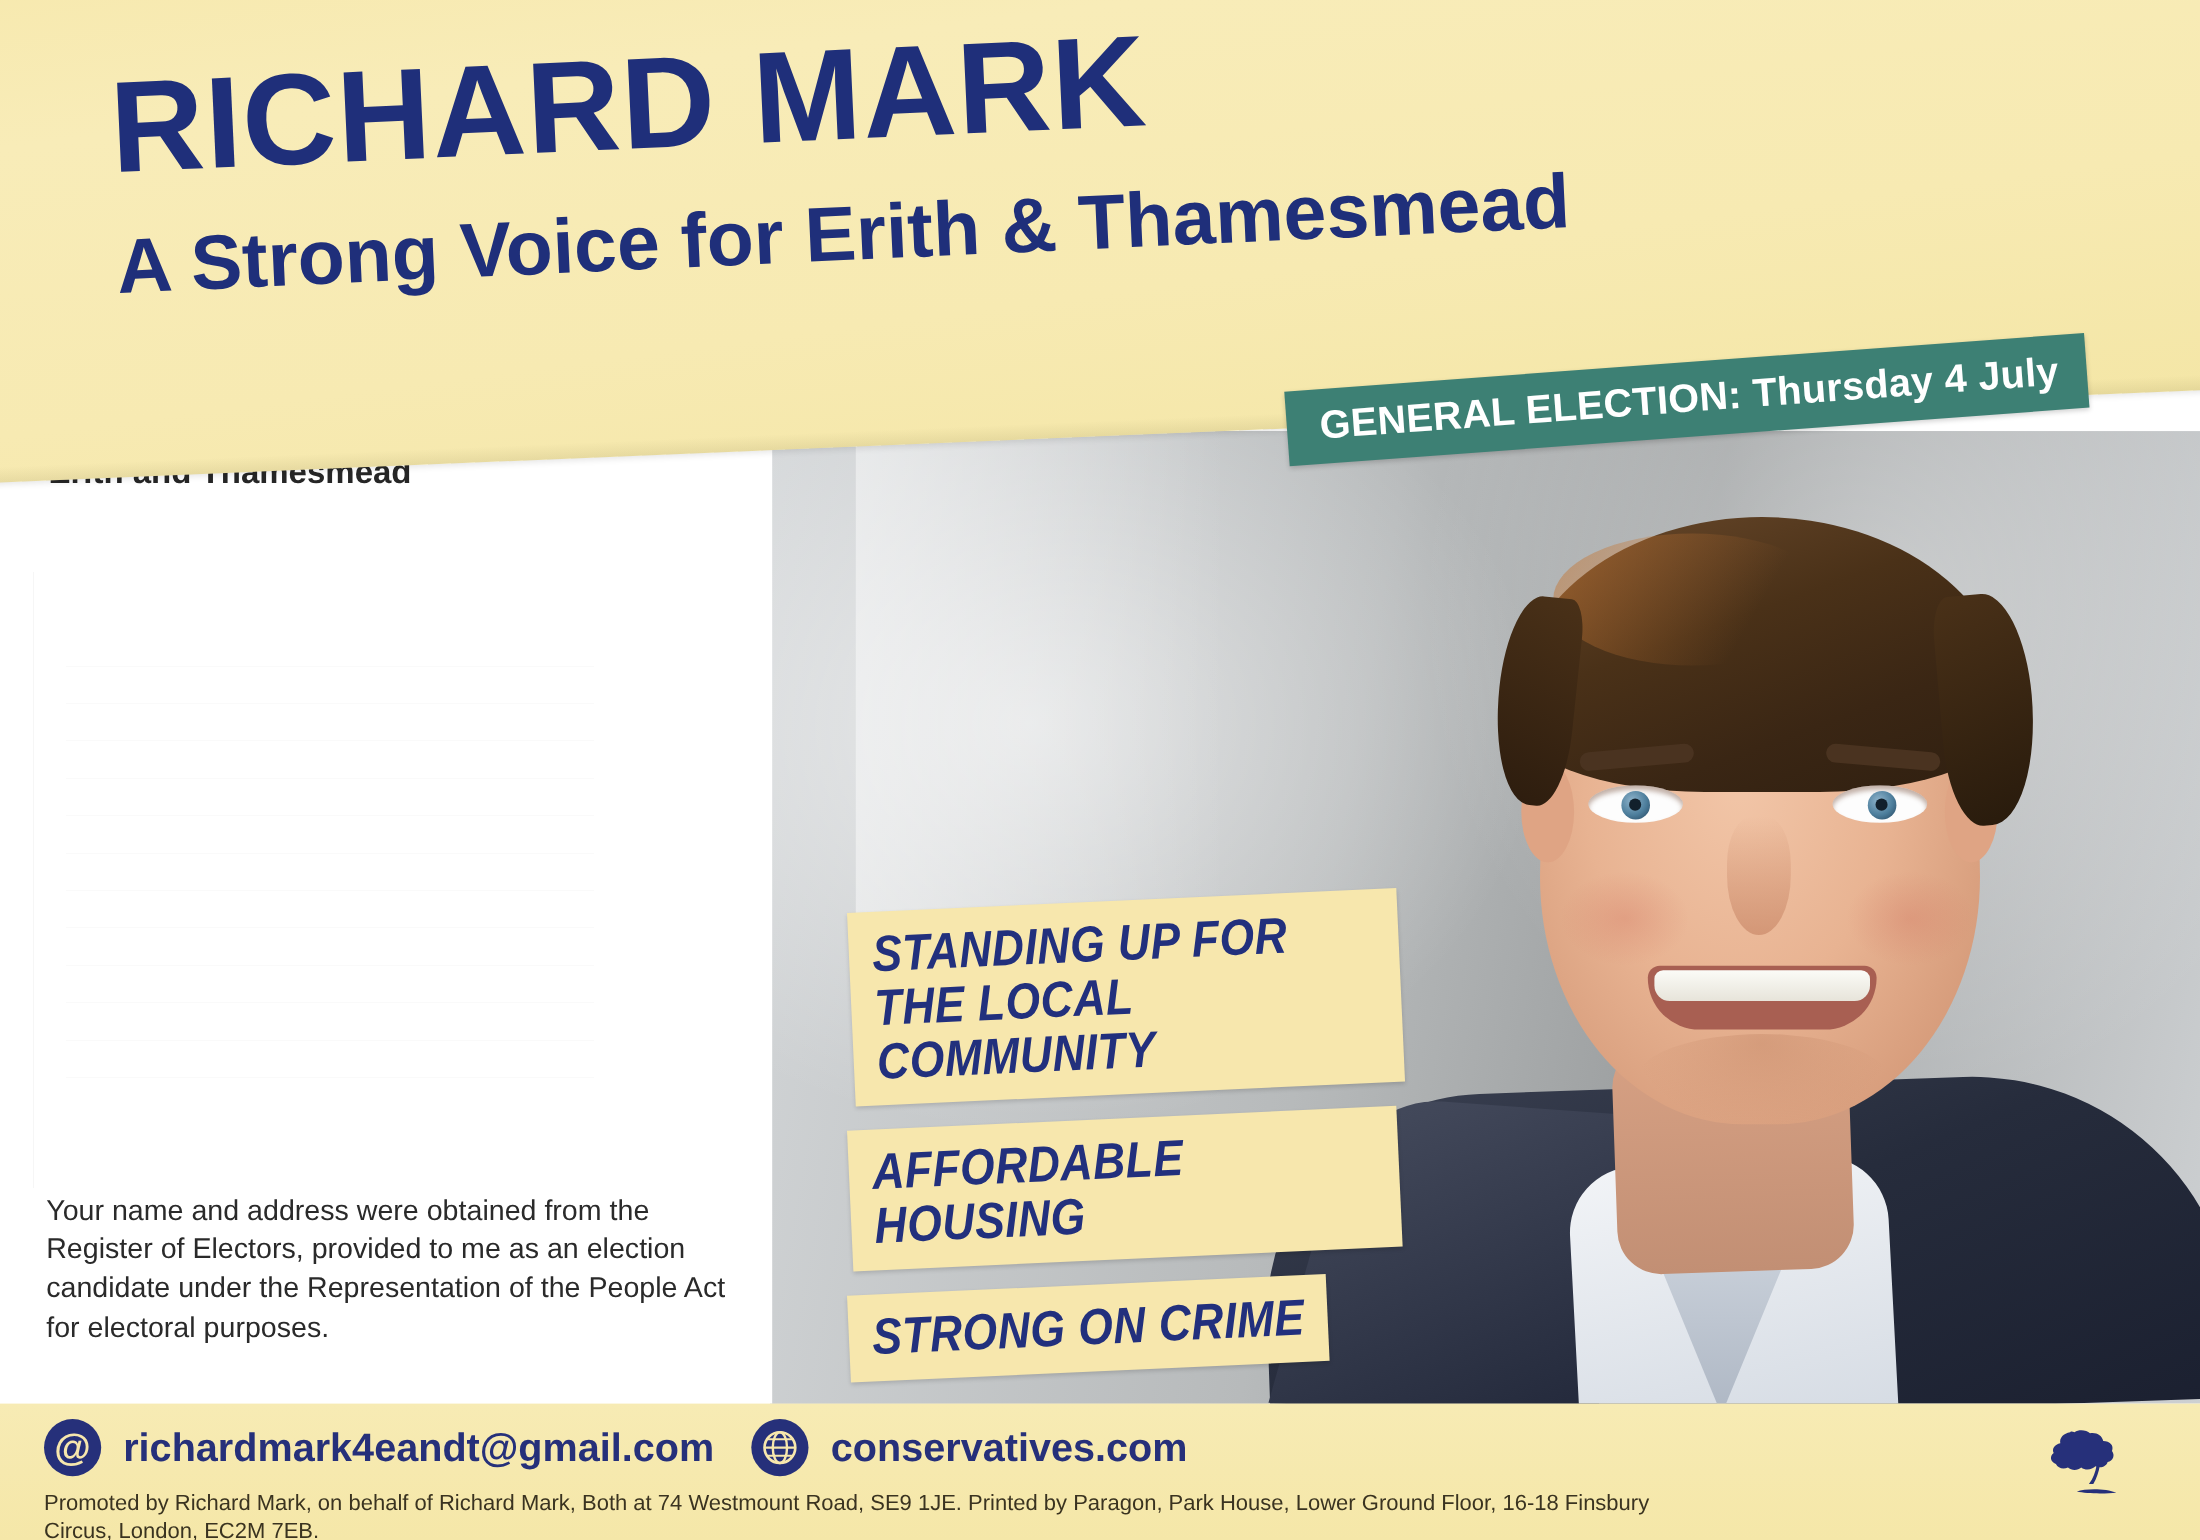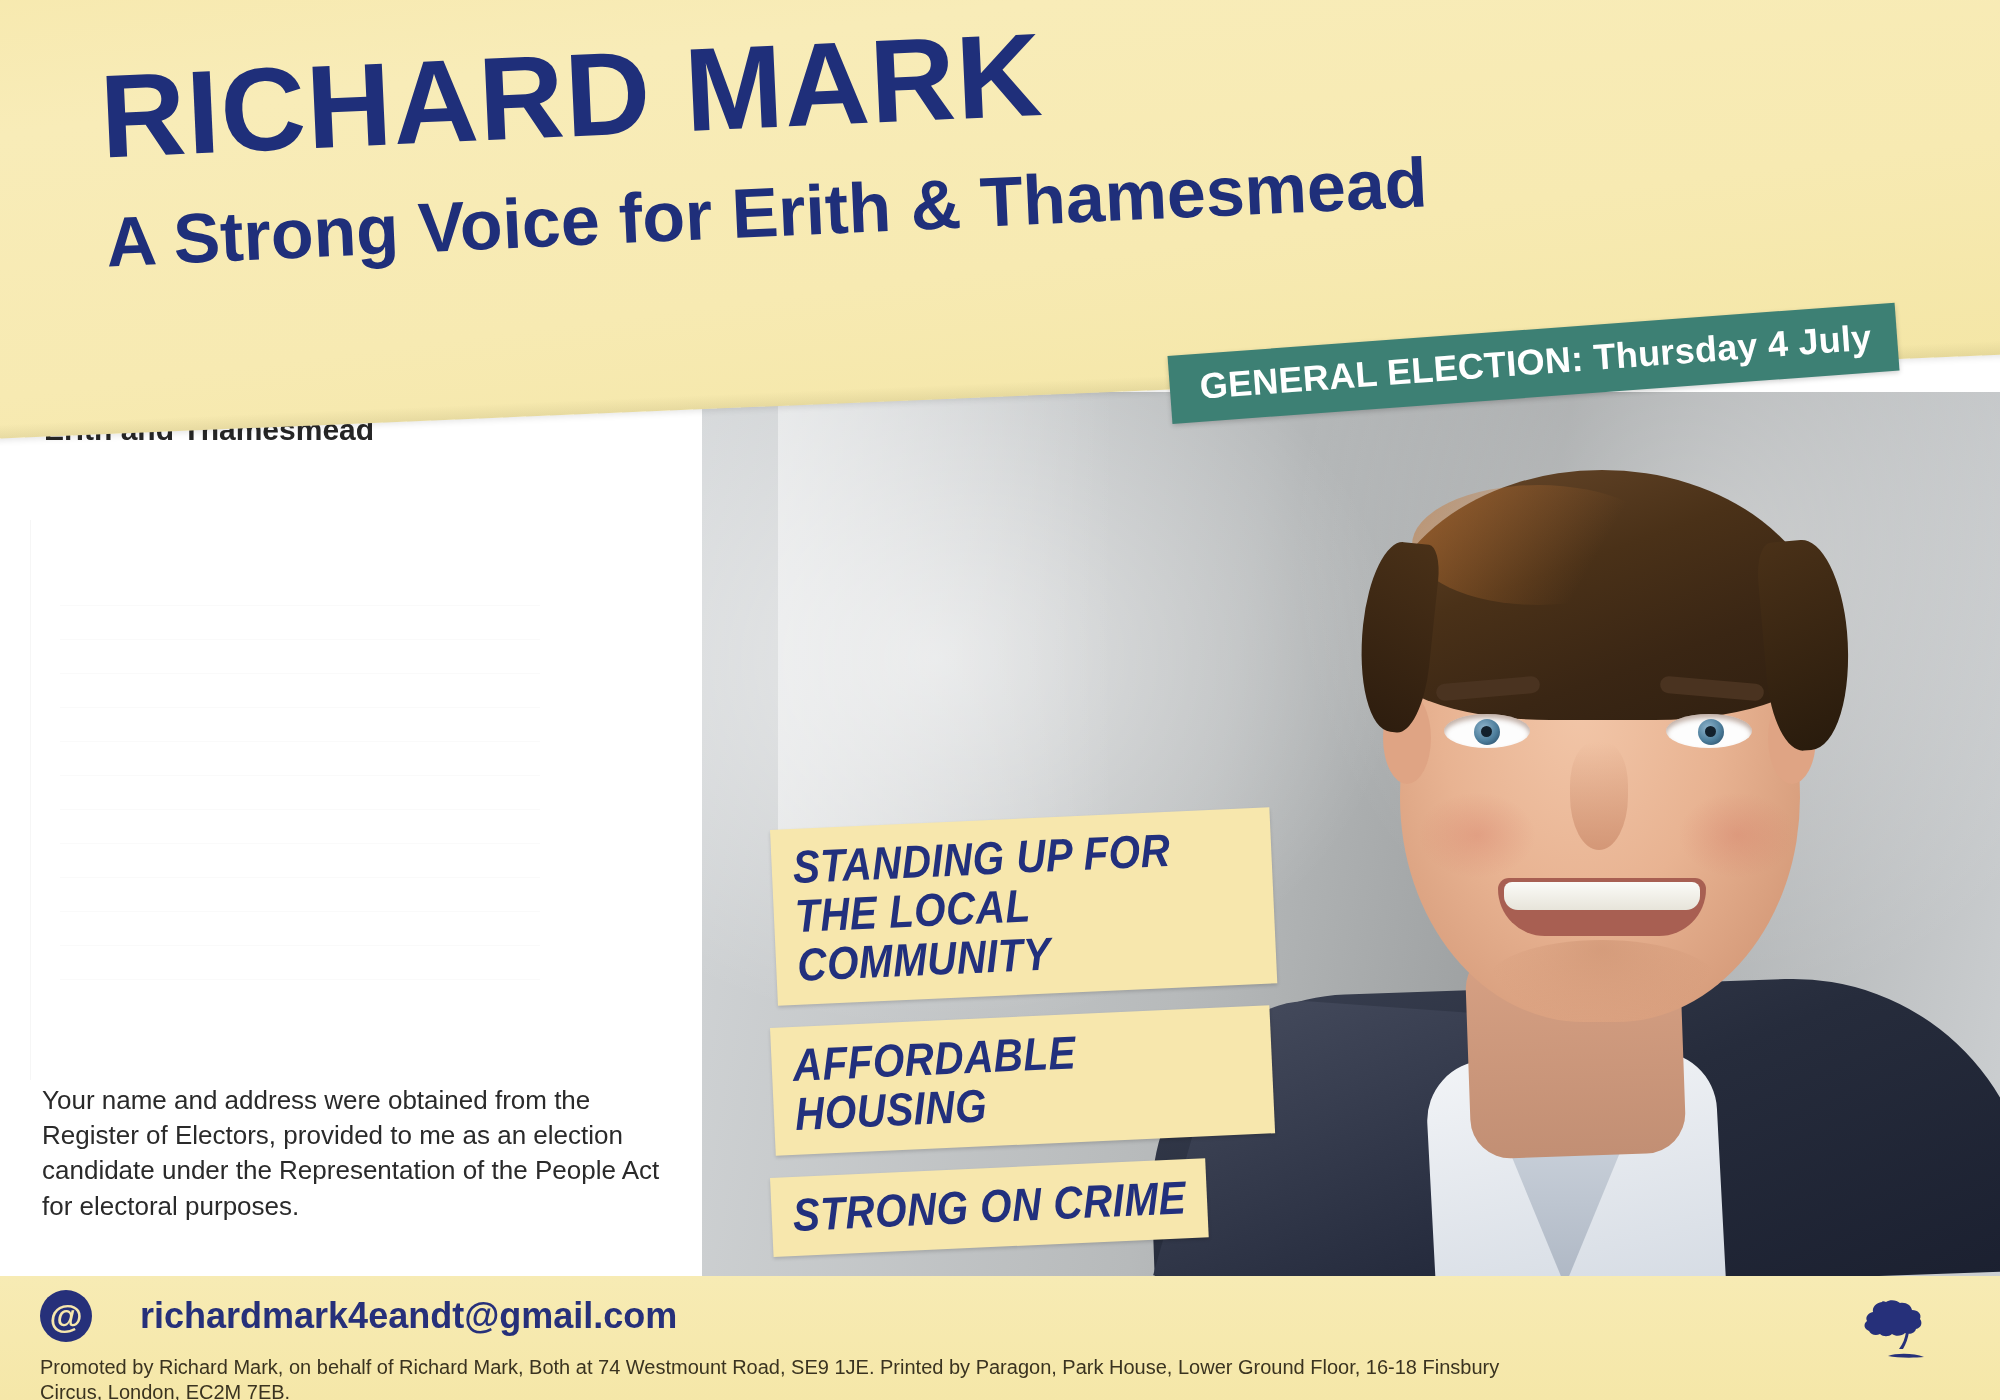--- a/index.html
+++ b/index.html
@@ -254,21 +254,21 @@
   }
   .contact-item{display:flex;align-items:center;gap:20px;}
   .circ-icon{
     width:52px;height:52px;border-radius:50%;
     background:#26307a;color:#f7e7ad;
     display:flex;align-items:center;justify-content:center;
     font-size:34px;font-weight:bold;line-height:1;
     flex:0 0 auto;
   }
   .contact-text{
-    font-size:36px;font-weight:bold;color:#26307a;white-space:nowrap;margin-left:28px;
+    font-size:36px;font-weight:bold;color:#26307a;white-space:nowrap;
   }
   .brand{
     position:absolute;right:46px;top:8px;
     display:flex;align-items:center;gap:18px;
   }
   .brand-name{
     font-size:56px;font-weight:bold;color:#26307a;letter-spacing:-.5px;
   }
   .imprint{
     position:absolute;left:40px;bottom:-6px;width:1500px;
@@ -336,20 +336,32 @@
     <div class="candidate-name">RICHARD MARK</div>
     <div class="candidate-tagline">A Strong Voice for Erith &amp; Thamesmead</div>
   </div>
 
   <div class="footer">
     <div class="footer-contacts">
       <div class="contact-item">
         <div class="circ-icon">@</div>
         <div class="contact-text">richardmark4eandt@gmail.com</div>
       </div>
+      <div class="contact-item">
+        <div class="circ-icon">
+          <svg width="36" height="36" viewBox="0 0 36 36" aria-hidden="true">
+            <circle cx="18" cy="18" r="14" fill="none" stroke="#f7e7ad" stroke-width="2.4"></circle>
+            <ellipse cx="18" cy="18" rx="6.5" ry="14" fill="none" stroke="#f7e7ad" stroke-width="2.2"></ellipse>
+            <line x1="4" y1="18" x2="32" y2="18" stroke="#f7e7ad" stroke-width="2.2"></line>
+            <line x1="6.6" y1="10.5" x2="29.4" y2="10.5" stroke="#f7e7ad" stroke-width="1.8"></line>
+            <line x1="6.6" y1="25.5" x2="29.4" y2="25.5" stroke="#f7e7ad" stroke-width="1.8"></line>
+          </svg>
+        </div>
+        <div class="contact-text">conservatives.com</div>
+      </div>
     </div>
 
     <div class="brand">
       <div>
         <svg width="92" height="80" viewBox="0 0 92 80" aria-hidden="true">
           <g fill="#26307a">
             <path d="M20 18c-6 1-10 5-9 10-5 1-8 5-6 9-4 3-3 8 2 10 2 4 7 5 11 3 3 3 9 3 12 0 4 3 10 2 13-1 5 2 10 0 11-4 5-1 7-6 4-10 2-5-2-9-8-9-1-5-6-8-12-7-3-3-10-4-14-1-2-1-4-1-4 0z"></path>
             <path d="M44 48c-1 6-3 12-7 17h4c3-5 5-11 6-17z"></path>
             <path d="M26 72c8-3 26-3 36 1-10 1-27 1-36-1z"></path>
           </g>

